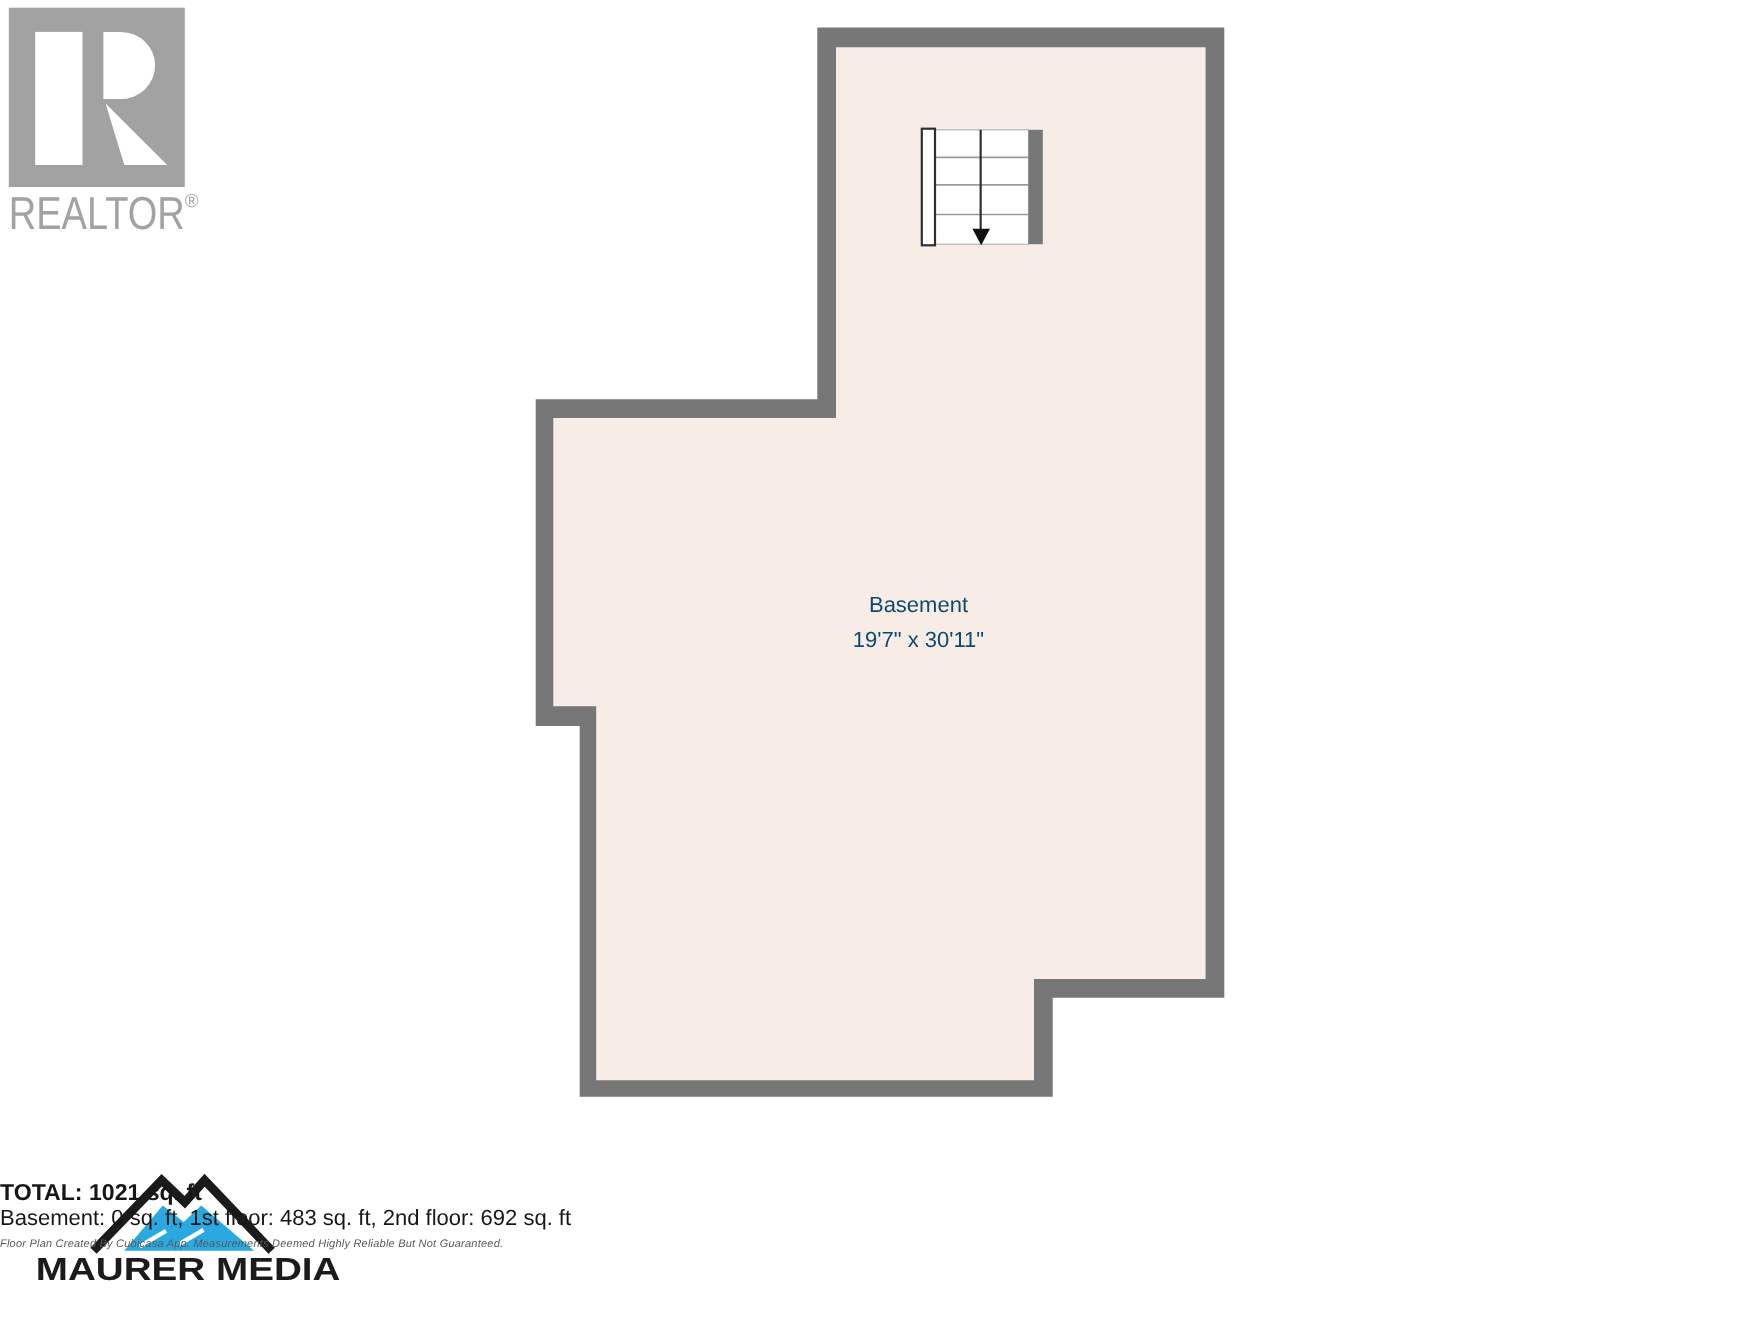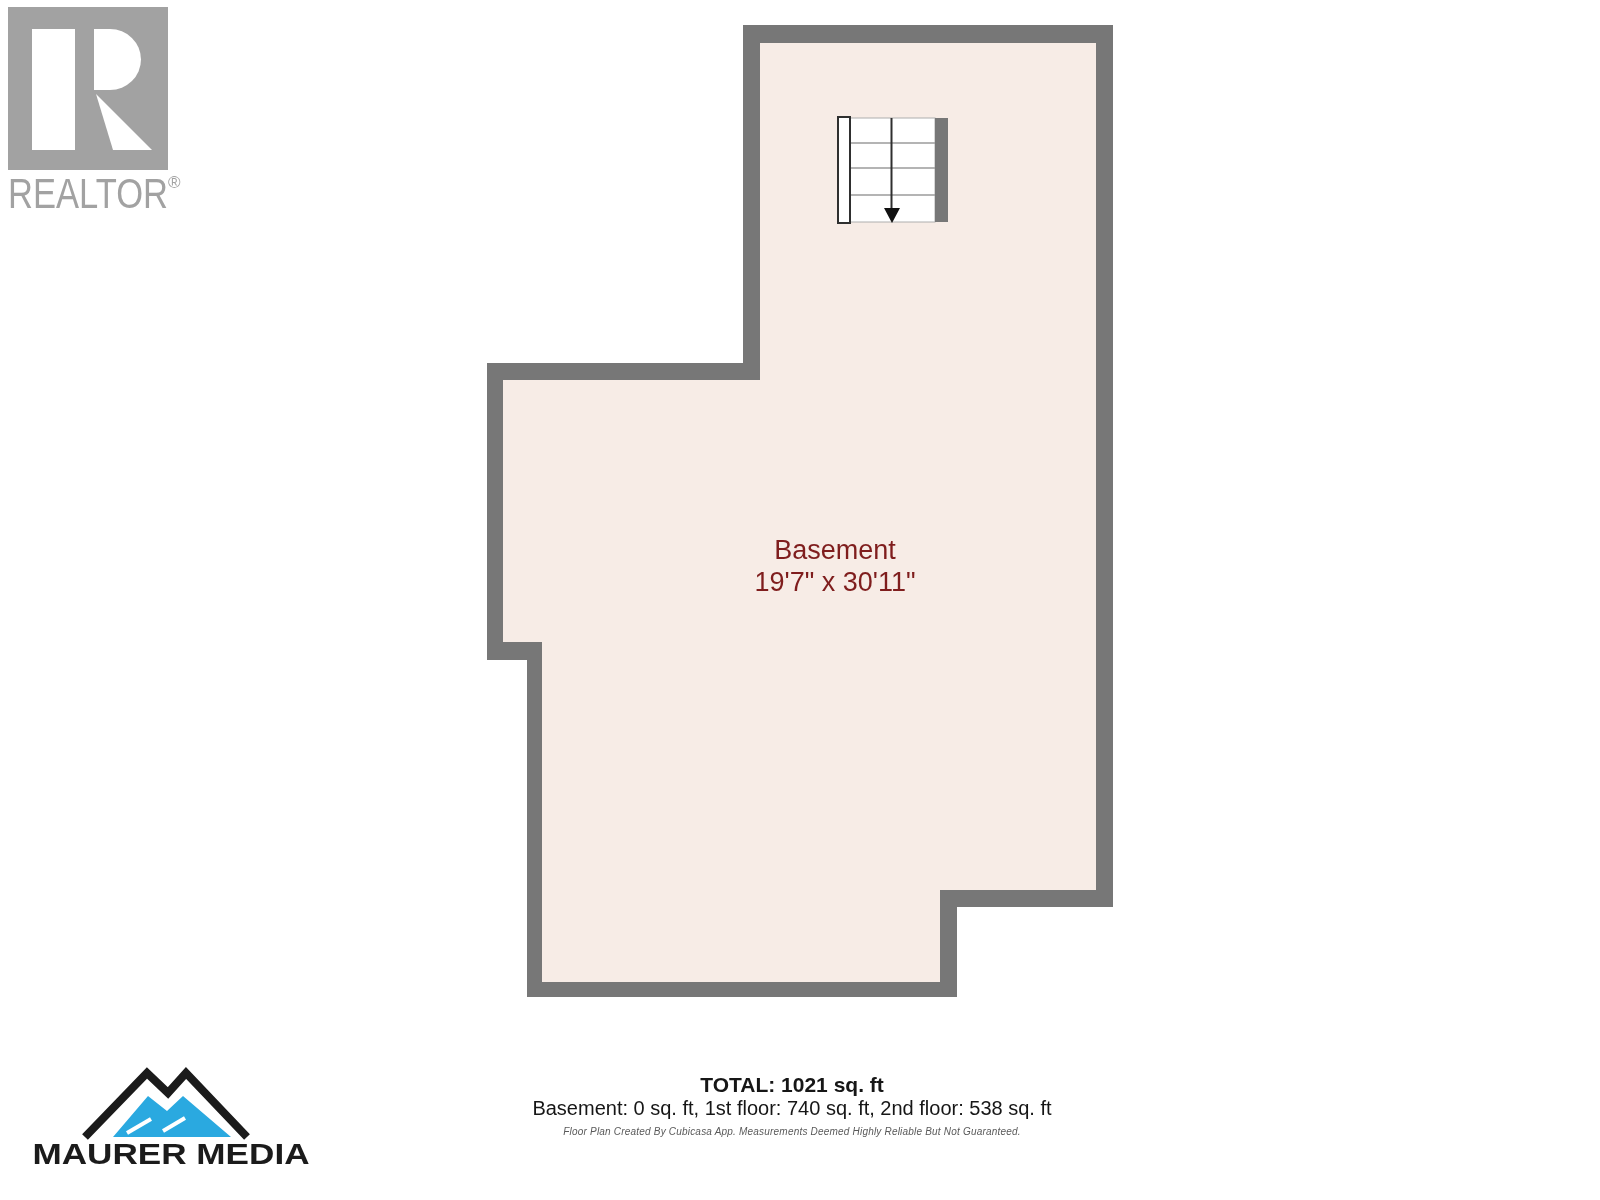--- a/index.html
+++ b/index.html
@@ -19,32 +19,31 @@
 
   
   #plan-svg { left: 0; top: 0; }
 
   
   .room-label {
     left: 835px;
     top: 534px;
     transform: translateX(-50%);
     text-align: center;
-    color: #7f1d1d;
-    font-size: 27px;
+    color: #0c4a6e;
+    font-size: 20px;
     line-height: 32px;
     white-space: nowrap;
   }
 
   
   .summary {
     left: 0;
     top: 1073px;
     width: 1584px;
-    text-align: center;
     color: #161616;
   }
   .summary .total {
     font-size: 21px;
     font-weight: bold;
     line-height: 24px;
   }
   .summary .line {
     font-size: 20px;
     line-height: 22.5px;
@@ -103,17 +102,17 @@
   <svg id="maurer-svg" class="abs" width="340" height="150" viewBox="0 0 340 150">
     <polyline points="85,107 147,43 168,63 186,43 247,107" fill="none" stroke-width="8" stroke-linejoin="miter" stroke-miterlimit="10" stroke="#1b1b1b"></polyline>
     <polygon points="113,107 148,66 167,81 183,66 231,107" fill="#2aa9e0"></polygon>
     <line x1="127" y1="103" x2="151" y2="89" stroke="#ffffff" stroke-width="4"></line>
     <line x1="163" y1="101" x2="185" y2="88" stroke="#ffffff" stroke-width="4"></line>
     <text x="171" y="134" text-anchor="middle" font-size="29" font-weight="bold" textLength="277" lengthAdjust="spacingAndGlyphs" fill="#1b1b1b" font-family="Liberation Sans, sans-serif">MAURER MEDIA</text>
   </svg>
 
   <div class="abs summary">
     <div class="total">TOTAL: 1021 sq. ft</div>
-    <div class="line">Basement: 0 sq. ft, 1st floor: 740 sq. ft, 2nd floor: 538 sq. ft</div>
+    <div class="line">Basement: 0 sq. ft, 1st floor: 483 sq. ft, 2nd floor: 692 sq. ft</div>
     <div class="disclaimer">Floor Plan Created By Cubicasa App. Measurements Deemed Highly Reliable But Not Guaranteed.</div>
   </div>
 
 </div>
 
 </body></html>

